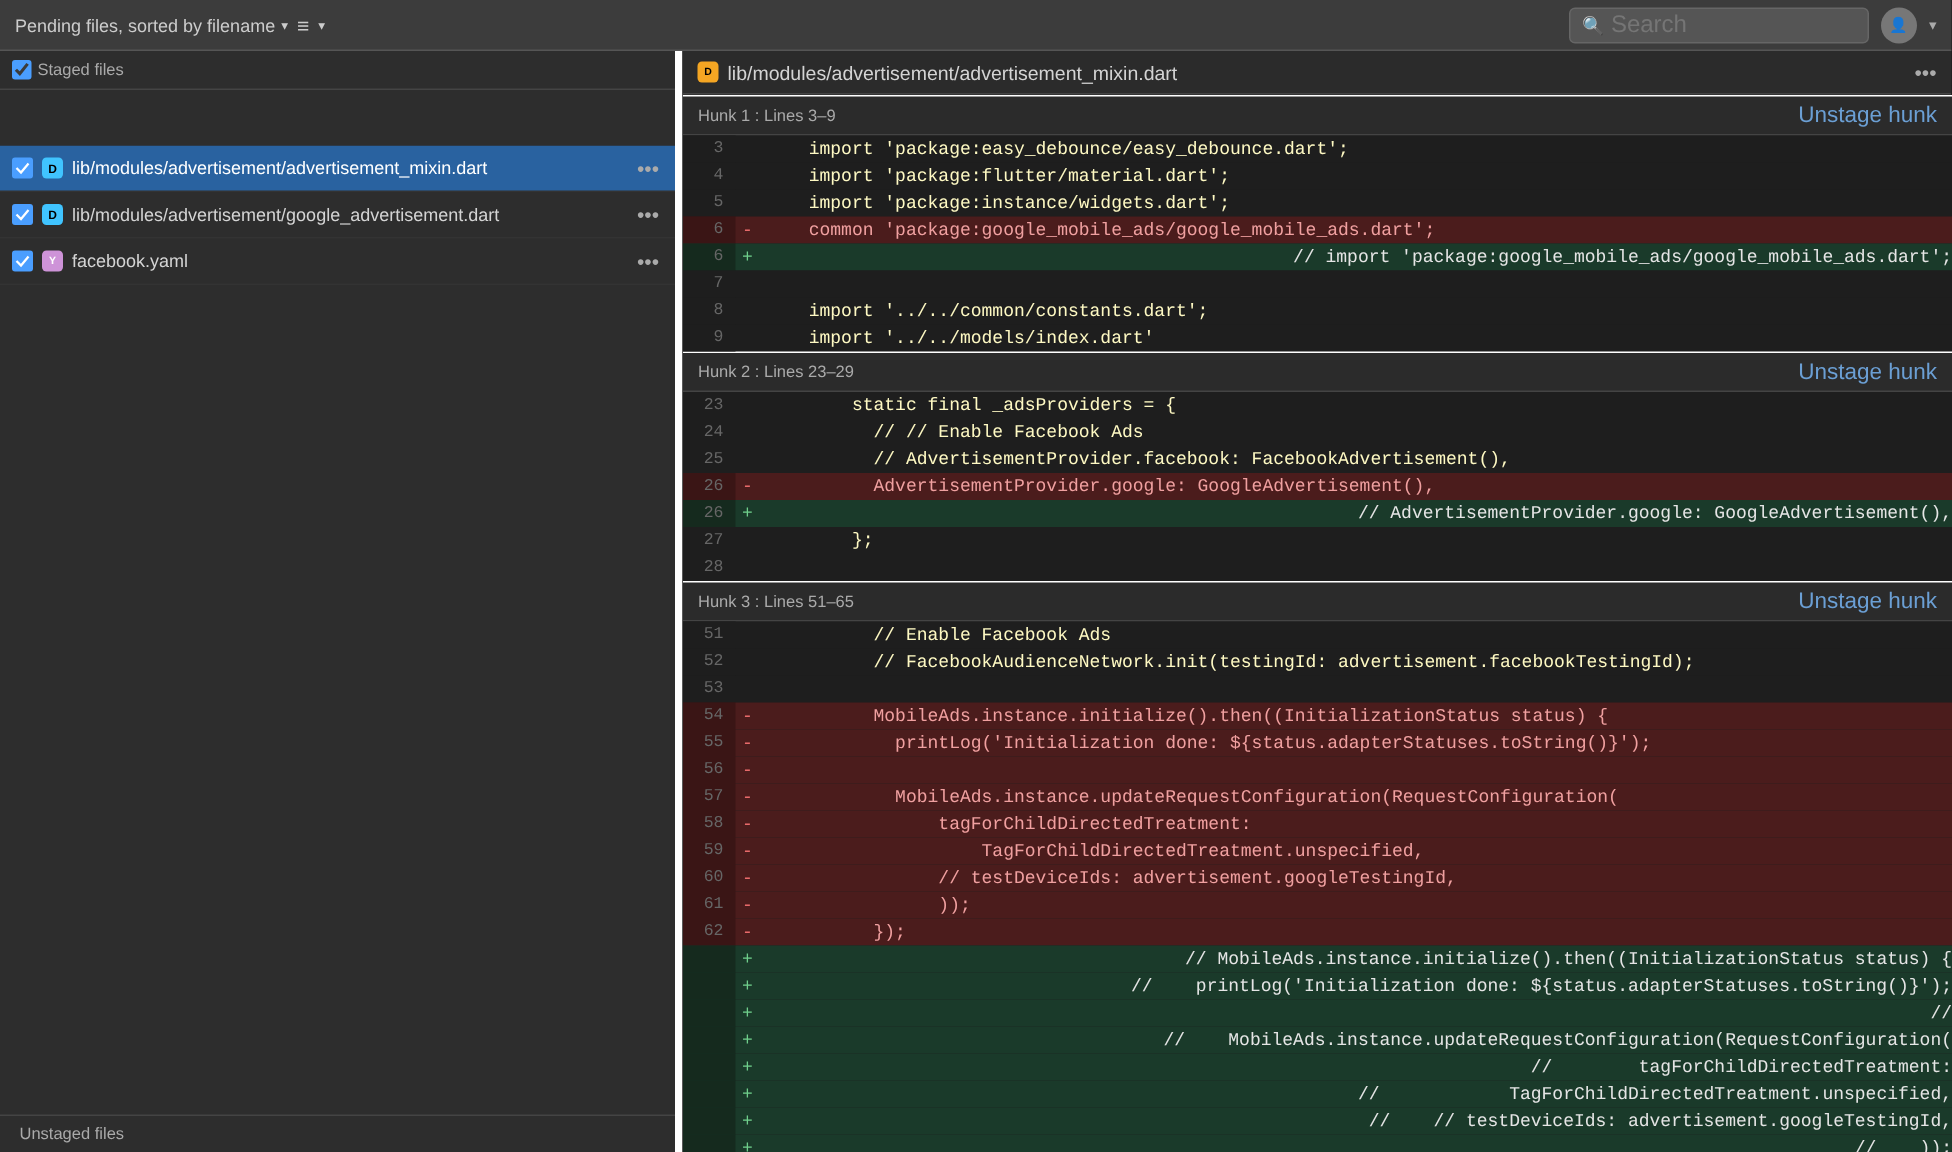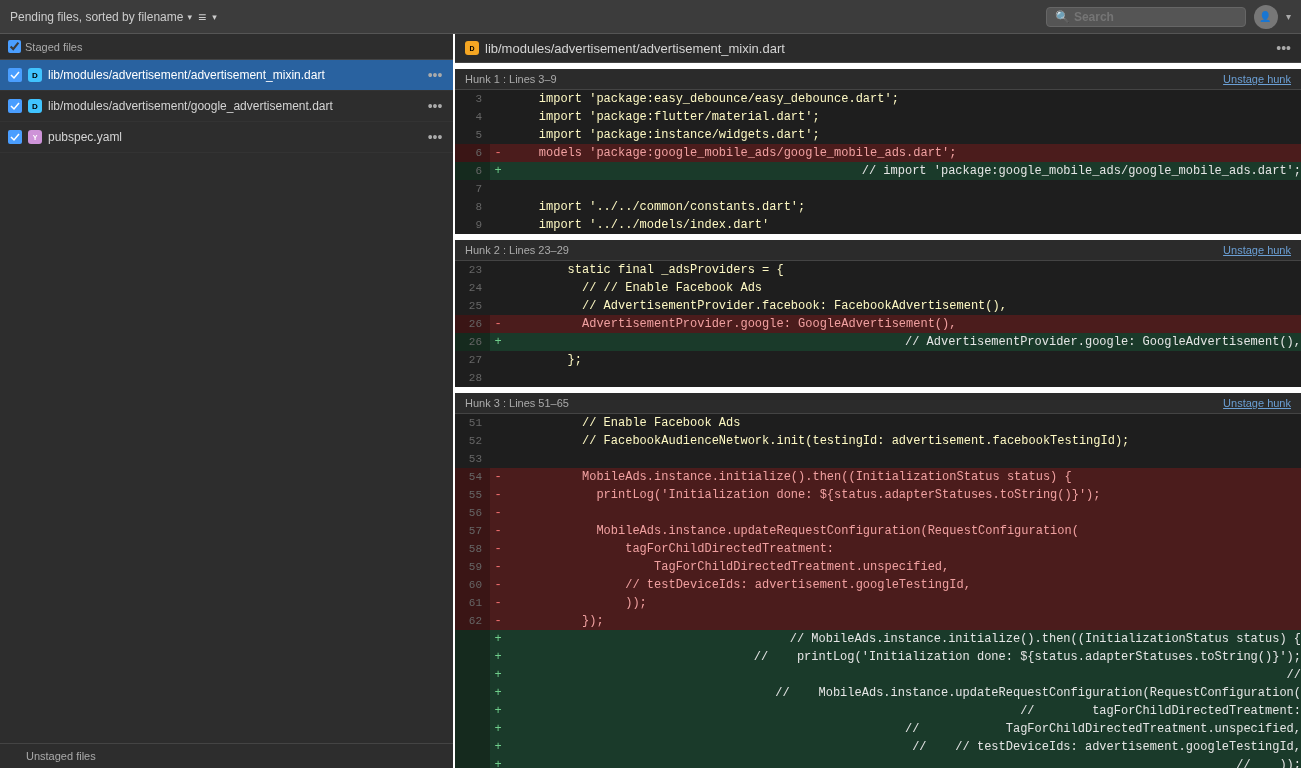--- a/index.html
+++ b/index.html
@@ -52,23 +52,22 @@
       border-radius: 4px;
       padding: 2px 8px;
       gap: 4px;
       width: 200px;
     }
     .search-box input {
       background: transparent;
       border: none;
       outline: none;
       color: #fca5a5;
-      font-size: 12px;
+      font-size: 16px;
       width: 150px;
-      font-weight: bold;
     }
     .search-icon-svg {
       color: #aaa;
       font-size: 12px;
     }
     .user-icon {
       width: 24px;
       height: 24px;
       border-radius: 50%;
       background: #777;
@@ -87,21 +86,22 @@
       overflow: hidden;
     }
 
     
     .left-panel {
       width: 455px;
       flex-shrink: 0;
       display: flex;
       flex-direction: column;
       background: #2d2d2d;
-      border-right: 2px solid #ffffff;
+      border-right: 5px solid #ffffff;
+      gap: 37px;
     }
 
     
     .file-list {
       flex: 1;
       overflow-y: auto;
     }
     .file-item {
       display: flex;
       align-items: center;
@@ -184,21 +184,21 @@
       background: #2d2d2d;
       border-bottom: 1px solid #444;
       display: flex;
       align-items: center;
       gap: 4px;
     }
 
     
     .bottom-section {
       border-top: 1px solid #444;
-      padding: 6px 26px;
+      padding: 6px 13px;
       font-size: 11px;
       color: #aaa;
       background: #2d2d2d;
     }
 
     
     .right-panel {
       flex: 1;
       display: flex;
       flex-direction: column;
@@ -248,30 +248,29 @@
     }
 
     
     .hunk-header {
       display: flex;
       align-items: center;
       justify-content: space-between;
       padding: 4px 10px;
       background: #2b2b2b;
       border-bottom: 1px solid #444;
-      border-top: 6px solid #ffffff;
+      border-top: 1px solid #ffffff;
       color: #aaa;
       font-size: 11px;
       font-family: -apple-system, BlinkMacSystemFont, 'Segoe UI', sans-serif;
     }
     .hunk-header .unstage-btn {
       color: #6b9fd4;
       cursor: pointer;
-      font-size: 11px;
-      text-decoration: underline;
+      font-size: 15px;
     }
 
     
     .code-line {
       display: flex;
       min-height: 18px;
     }
     .line-num {
       width: 35px;
       text-align: right;
@@ -379,21 +378,21 @@
           <span class="file-name">lib/modules/advertisement/google_advertisement.dart</span>
           <div class="more-btn">•••</div>
         </div>
         <div class="file-item">
           <div class="checkbox">
             <svg viewBox="0 0 10 10" fill="white">
               <polyline points="1,5 4,8 9,2" stroke="white" stroke-width="1.5" fill="none"></polyline>
             </svg>
           </div>
           <div class="yaml-icon">Y</div>
-          <span class="file-name">pubspec.yaml</span>
+          <span class="file-name">facebook.yaml</span>
           <div class="more-btn">•••</div>
         </div>
       </div>
 
     <div class="bottom-section">
       <span>Unstaged files</span>
     </div>
   </div>
 
   <div class="right-panel">
@@ -420,21 +419,21 @@
           <div class="line-content">    import 'package:flutter/material.dart';</div>
         </div>
         <div class="code-line context">
           <div class="line-num">5</div>
           <div class="line-sign"> </div>
           <div class="line-content">    import 'package:instance/widgets.dart';</div>
         </div>
         <div class="code-line removed">
           <div class="line-num">6</div>
           <div class="line-sign">-</div>
-          <div class="line-content">    models 'package:google_mobile_ads/google_mobile_ads.dart';</div>
+          <div class="line-content">    common 'package:google_mobile_ads/google_mobile_ads.dart';</div>
         </div>
         <div class="code-line added">
           <div class="line-num">6</div>
           <div class="line-sign">+</div>
           <div class="line-content">    // import 'package:google_mobile_ads/google_mobile_ads.dart';</div>
         </div>
         <div class="code-line context">
           <div class="line-num">7</div>
           <div class="line-sign"> </div>
           <div class="line-content"></div>

